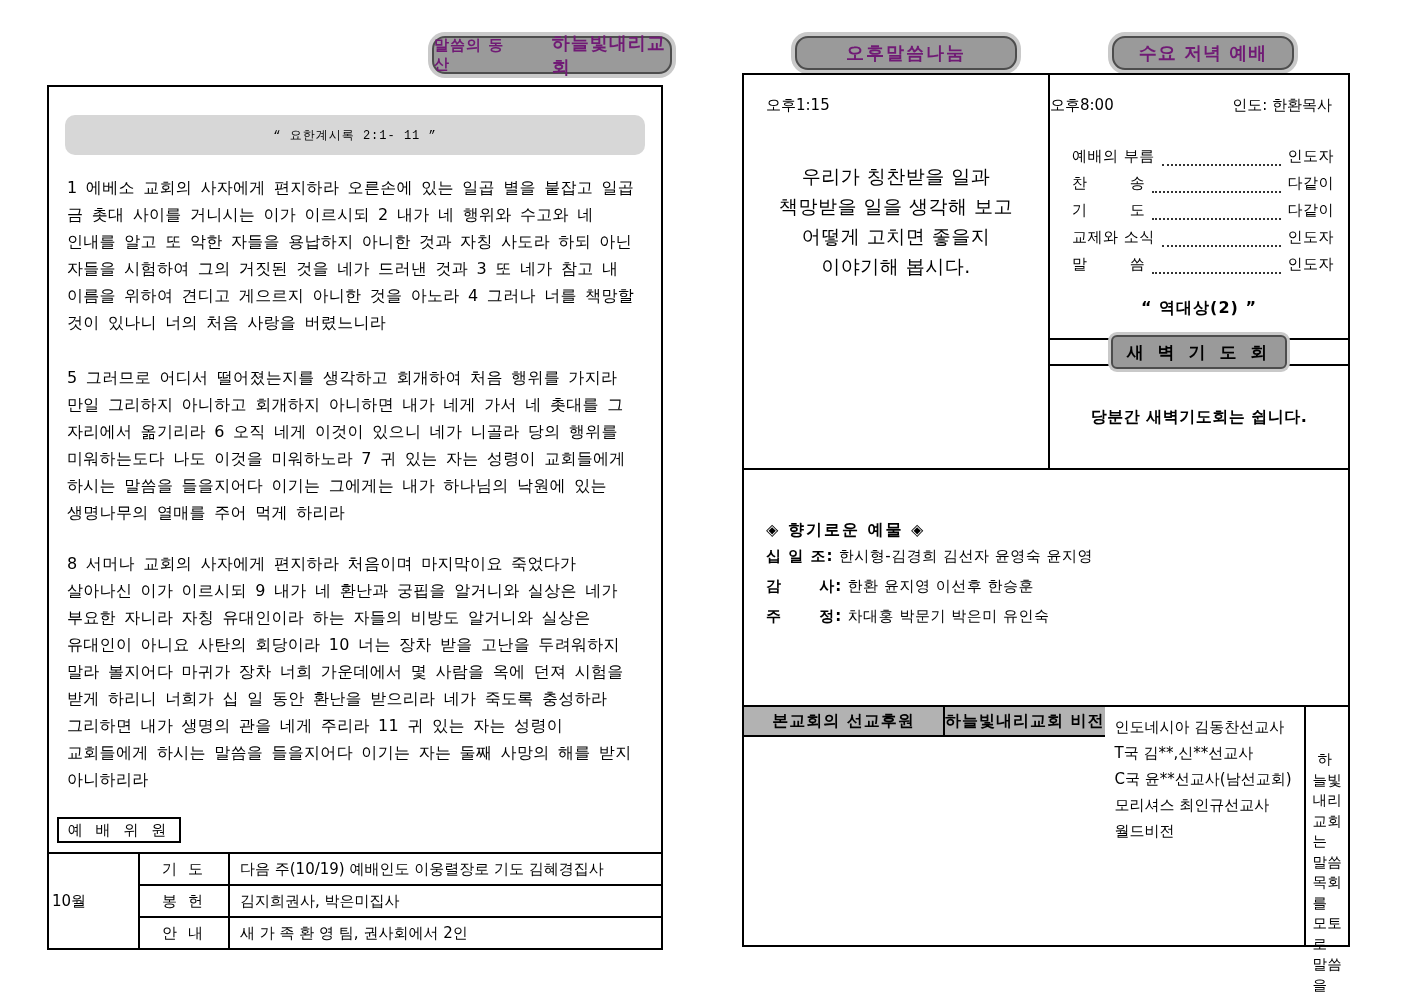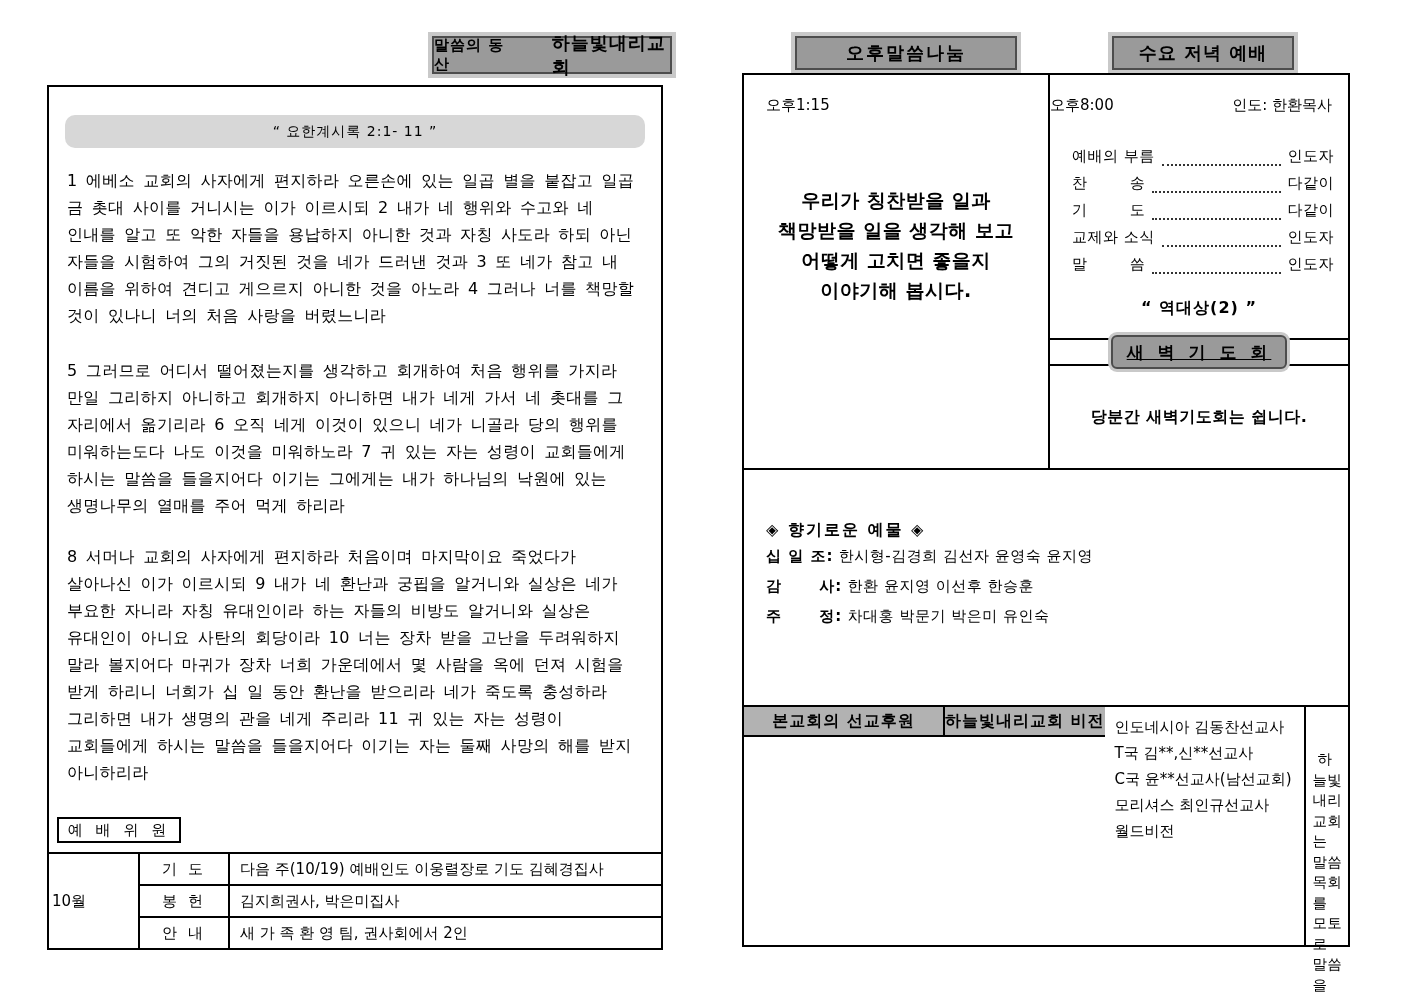--- a/index.html
+++ b/index.html
@@ -4,41 +4,41 @@
 <style>
   html,body{margin:0;padding:0;background:#ffffff;}
   .canvas{
     position:relative;width:1403px;height:992px;background:#ffffff;
     font-family:"DejaVu Sans","Liberation Sans",sans-serif;color:#000;
     overflow:hidden;
   }
   
   .badge{
     position:absolute;display:flex;align-items:center;justify-content:center;
-    background:#9a9a9a;border:2px solid #4d4d4d;border-radius:0;
-    box-shadow:0 0 0 4px #c9c9c9;font-weight:bold;color:#000000;
+    background:#9a9a9a;border:2px solid #4d4d4d;border-radius:13px;
+    box-shadow:0 0 0 4px #c9c9c9;font-weight:bold;color:#701a75;
   }
   .badge-church{left:432px;top:36px;width:236px;height:34px;gap:9px;}
   .badge-church .badge-prefix{font-size:15px;letter-spacing:1px;}
   .badge-church .badge-main{font-size:18px;letter-spacing:1px;margin-left:32px;}
   .badge-afternoon{left:795px;top:36px;width:218px;height:30px;font-size:18px;letter-spacing:2px;}
   .badge-wednesday{left:1112px;top:36px;width:178px;height:30px;font-size:18px;letter-spacing:1px;}
   .badge-dawn{position:relative;display:inline-flex;align-items:center;justify-content:center;
     background:#9a9a9a;border:2px solid #4d4d4d;border-radius:6px;
     box-shadow:0 0 0 3px #c9c9c9;font-weight:bold;font-size:17px;letter-spacing:4px;
-    padding:2px 14px;height:26px;text-decoration:underline;}
+    padding:2px 14px;height:26px;}
   
   .page-left{
     position:absolute;left:47px;top:85px;width:616px;height:865px;
     border:2px solid #000;box-sizing:border-box;background:#fff;
   }
   .title-box{
-    margin:28px 16px 0 16px;height:33px;background:#d7d7d7;border-radius:10px;
-    display:flex;align-items:center;justify-content:center;
-    font-size:14px;letter-spacing:1px;
+    margin:28px 16px 0 16px;height:40px;background:#d7d7d7;border-radius:10px;
+    display:flex;align-items:center;justify-content:center;
+    font-size:12px;letter-spacing:1px;font-family:Liberation Mono, monospace;
   }
   .scripture{padding:0 18px;}
   .scripture p{
     margin:0;font-size:16px;line-height:27px;letter-spacing:0.3px;word-spacing:3px;
     white-space:pre-wrap;
   }
   .scripture p.p1{margin-top:19px;}
   .scripture p.p2{margin-top:28px;}
   .scripture p.p3{margin-top:24px;}
   .committee-label-box{
@@ -60,21 +60,21 @@
   .page-right{
     position:absolute;left:742px;top:73px;width:608px;height:874px;
     border:2px solid #000;box-sizing:border-box;background:#fff;
   }
   .col-afternoon{
     position:absolute;left:0;top:0;width:306px;height:393px;
     border-right:2px solid #000;box-sizing:border-box;
   }
   .afternoon-time{margin:21px 0 0 22px;font-size:15px;}
   .discussion{
-    margin-top:70px;text-align:center;font-weight:bold;font-size:19px;
+    margin-top:46px;text-align:center;font-weight:normal;font-size:19px;
     line-height:30px;white-space:pre-line;letter-spacing:0.5px;
   }
   .col-wednesday{
     position:absolute;left:306px;top:0;right:0;height:393px;box-sizing:border-box;
   }
   .wed-head{
     display:flex;justify-content:space-between;padding:21px 16px 0 0;font-size:15px;align-items:center;
   }
   .order-list{margin:32px 14px 0 22px;}
   .order-row{

